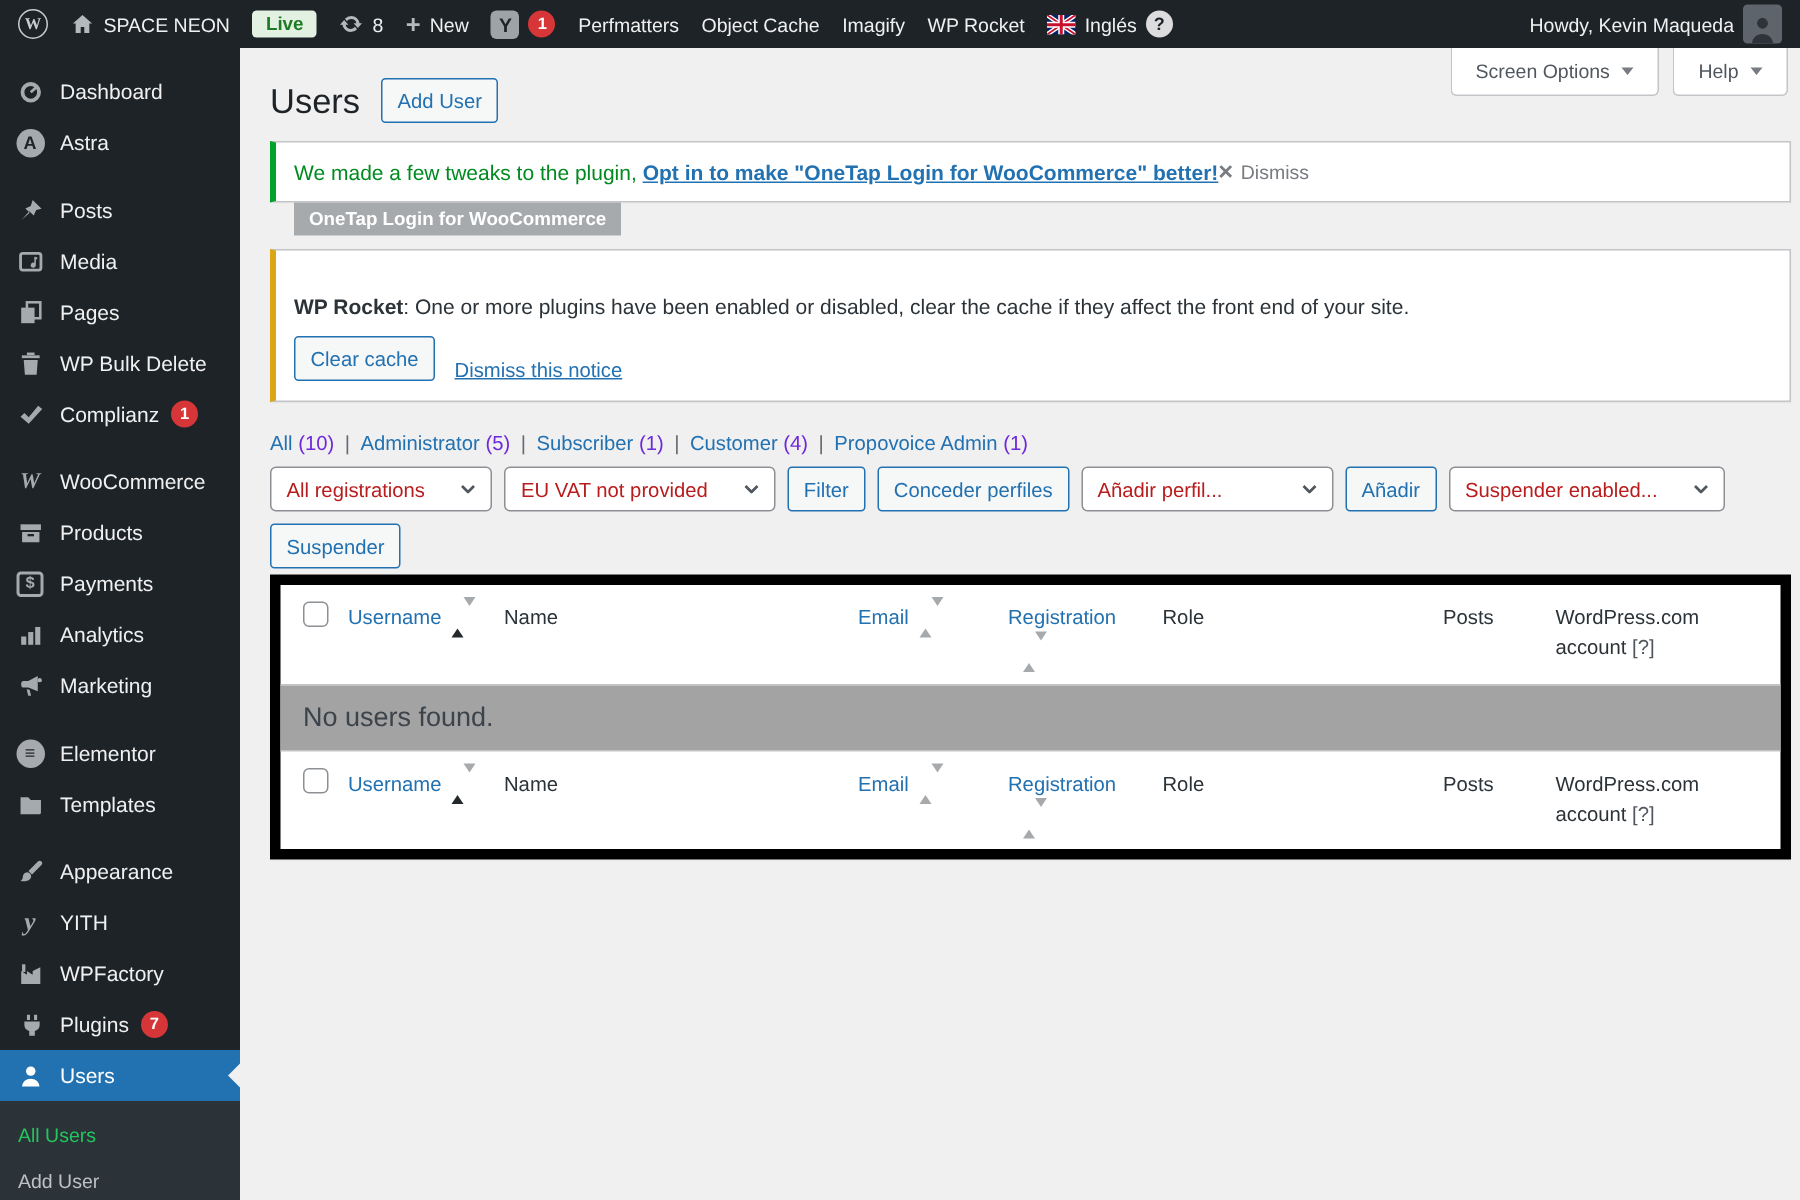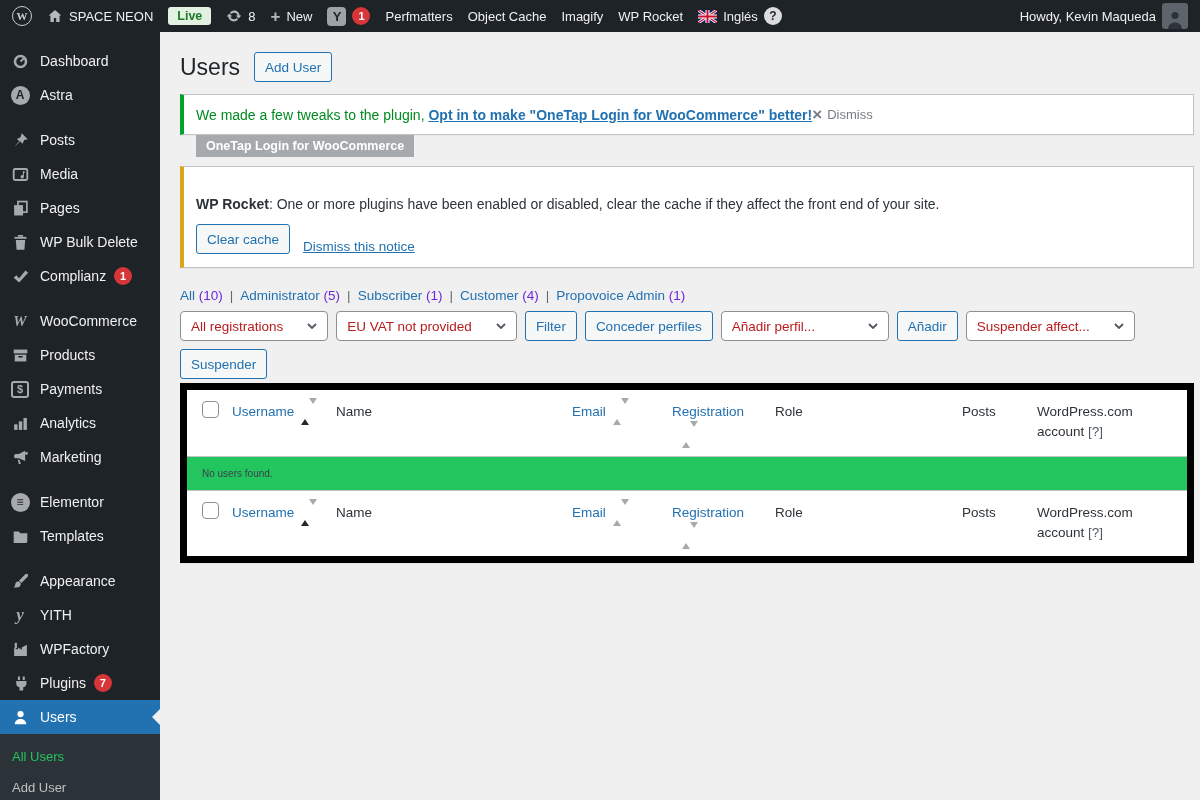--- a/index.html
+++ b/index.html
@@ -92,21 +92,21 @@
   .chev { width:10px; height:6px; flex:none; }
   .chev polyline { fill:none; stroke:#50575e; stroke-width:1.8; }
 
   .table { background:#fff; border:7px solid #000000; box-shadow:0 1px 1px rgba(0,0,0,.04); margin-top:2px; }
   .trow { display:grid; grid-template-columns:45px 104px 236px 100px 103px 187px 75px 150px; align-items:start; }
   .th { padding:12px 10px 10px 0; font-size:13.5px; color:#2c3338; line-height:1.5; }
   .th.cb-cell { padding:11px 0 0 15px; }
   .th a { color:#2271b1; text-decoration:none; cursor:pointer; }
   .thead { border-bottom:1px solid #c3c4c7; }
   .tfoot { border-top:1px solid #c3c4c7; }
-  .empty-row { background:#22c55e; padding:11px 15px; font-size:10px; color:#3c434a; }
+  .empty-row { background:#a3a3a3; padding:11px 15px; font-size:18px; color:#3c434a; }
   .checkbox { width:17px; height:17px; border:1px solid #8c8f94; border-radius:4px; background:#fff; cursor:pointer; }
   .sorting { display:inline-block; vertical-align:middle; margin-left:7px; }
   .tri-up { width:0; height:0; border-left:4.5px solid transparent; border-right:4.5px solid transparent;
             border-bottom:6px solid #a7aaad; margin-bottom:2px; }
   .tri-down { width:0; height:0; border-left:4.5px solid transparent; border-right:4.5px solid transparent;
               border-top:6px solid #a7aaad; }
   .sorting.asc .tri-up { border-bottom-color:#23282d; }
   .sorting.block { display:block; margin:3px 0 0 10px; }
   .hint { color:#50575e; }
 </style>
@@ -334,20 +334,30 @@
           <span class="lbl">Users</span>
         </div>
       </div>
     <div class="submenu" id="sidebar-submenu">
         <div class="submenu-item current">All Users</div>
         <div class="submenu-item">Add User</div>
       </div>
   </div>
 
   <div class="content">
+    <div class="screen-tabs">
+      <div class="screen-tab">
+        <span>Screen Options</span>
+        <span class="caret-down"></span>
+      </div>
+      <div class="screen-tab">
+        <span>Help</span>
+        <span class="caret-down"></span>
+      </div>
+    </div>
 
     <div class="titlebar">
       <h1>Users</h1>
       <button class="btn">Add User</button>
     </div>
 
     <div class="notice success">
       <span>
         <span class="notice-text-green">We made a few tweaks to the plugin,</span>
         <a class="notice-link">Opt in to make "OneTap Login for WooCommerce" better!</a>
@@ -387,21 +397,21 @@
       <button class="btn">Filter</button>
       <button class="btn">Conceder perfiles</button>
       <div class="select" style="min-width:168px;">
         <span>Añadir perfil...</span>
         <svg class="chev" viewBox="0 0 10 6">
             <polyline points="1,1 5,5 9,1"></polyline>
           </svg>
       </div>
       <button class="btn">Añadir</button>
       <div class="select" style="min-width:167px;">
-        <span>Suspender affect...</span>
+        <span>Suspender enabled...</span>
         <svg class="chev" viewBox="0 0 10 6">
             <polyline points="1,1 5,5 9,1"></polyline>
           </svg>
       </div>
       <div style="flex-basis:100%;height:0;"></div>
       <button class="btn">Suspender</button>
     </div>
 
     <div class="table">
       <div class="trow thead">

